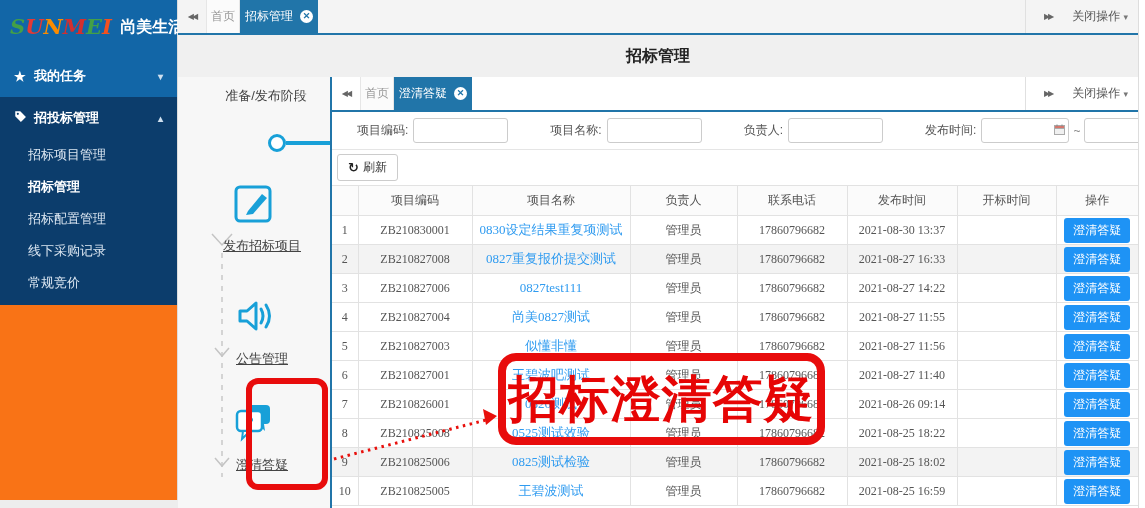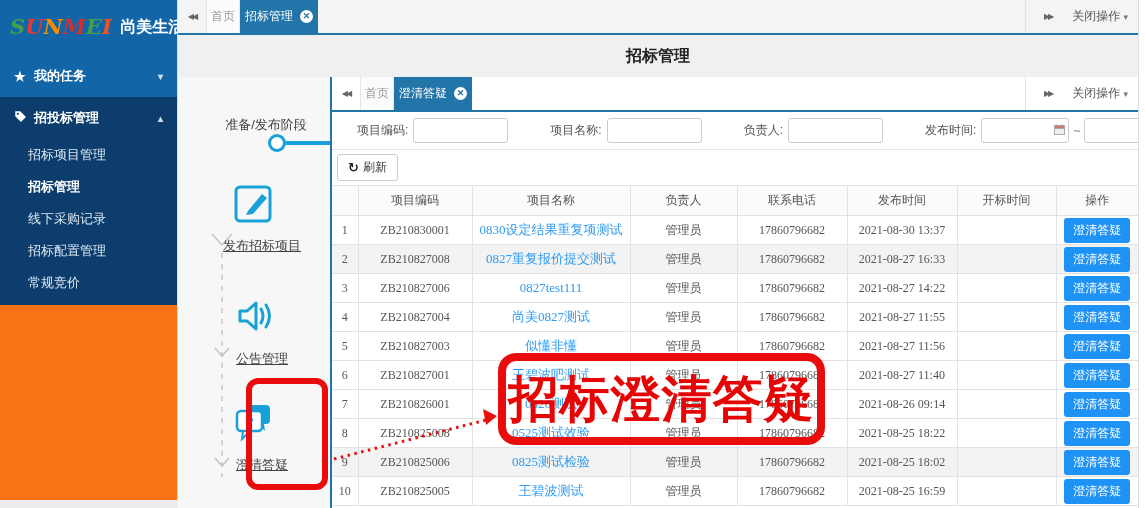--- a/index.html
+++ b/index.html
@@ -29,21 +29,21 @@
   .bar-right { margin-left:auto; display:flex; align-items:center; border-left:1px solid #e0e0e0; padding:0 10px 0 8px; }
   .close-ops { color:#555; font-size:12px; margin-left:10px; cursor:pointer; white-space:nowrap; }
   .close-ops .caret { font-size:9px; color:#777; }
 
   
   #title-bar { position:absolute; left:178px; top:35px; width:960px; height:42px; background:#f0f0f0; display:flex; align-items:center; justify-content:center; }
   #title-bar .t { font-size:16px; font-weight:bold; color:#222; }
 
   
   #workflow { position:absolute; left:178px; top:77px; width:152px; height:431px; background:#f7f7f7; }
-  .wf-stage-label { position:absolute; left:24px; right:0; top:39px; text-align:center; font-size:13px; color:#444; }
+  .wf-stage-label { position:absolute; left:24px; right:0; top:10px; text-align:center; font-size:13px; color:#444; }
   .wf-node { position:absolute; left:90px; top:57px; width:18px; height:18px; border:3px solid #18a0d8; border-radius:50%; background:#fff; }
   .wf-node-line { position:absolute; left:108px; top:64px; width:44px; height:4px; background:#18a0d8; }
   .wf-icon { position:absolute; left:0; width:152px; text-align:center; }
   .wf-label { position:absolute; left:24px; right:8px; text-align:center; font-size:13px; color:#444;text-decoration:underline; }
   #wf-guide { position:absolute; left:0; top:0; }
 
   
   #inner-panel { position:absolute; left:330px; top:77px; width:808px; height:431px; background:#fff; border-left:2px solid #2175a9; }
   #inner-tabbar { height:35px; background:#fff; border-bottom:2px solid #2175a9; display:flex; align-items:stretch; }
   #search-bar { height:38px; display:flex; align-items:center; border-bottom:1px solid #e5e5e5; padding:0 6px 0 25px; }
@@ -99,22 +99,22 @@
             <path d="M1.5 1.5h6.2l7 7-6.2 6.2-7-7z" fill="#fff"></path>
             <circle cx="4.7" cy="4.7" r="1.3" fill="#0c3d6c"></circle>
           </svg>
       </span>
       <span>招投标管理</span>
       <span class="caret">▴</span>
     </div>
     <div class="submenu">
       <div class="submenu-item">招标项目管理</div>
       <div class="submenu-item active">招标管理</div>
+      <div class="submenu-item">招标配置管理</div>
       <div class="submenu-item">线下采购记录</div>
-      <div class="submenu-item">招标配置管理</div>
       <div class="submenu-item">常规竞价</div>
     </div>
   </div>
 
   <div id="outer-tabbar">
     <span class="tab-scroll">◀◀</span>
     <div class="tab">
         <span>首页</span>
       </div>
     <div class="tab active">

